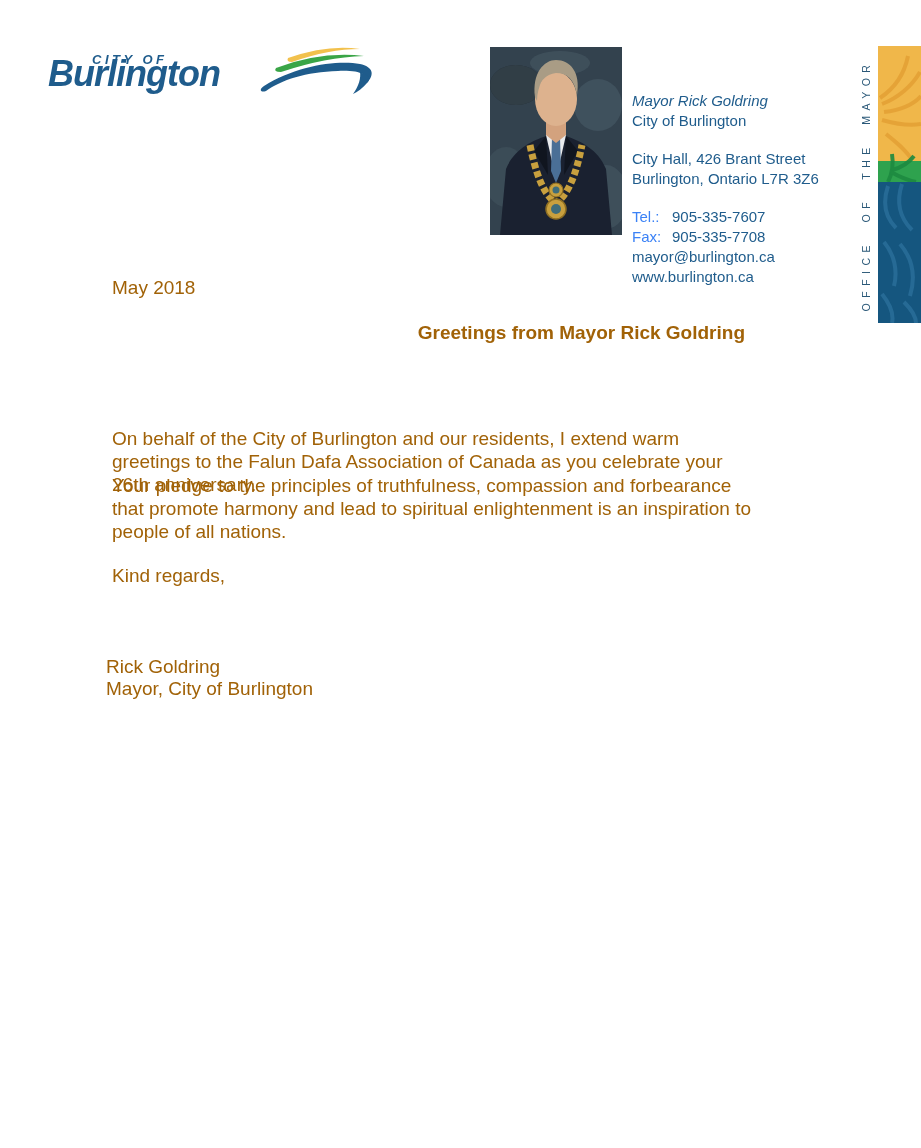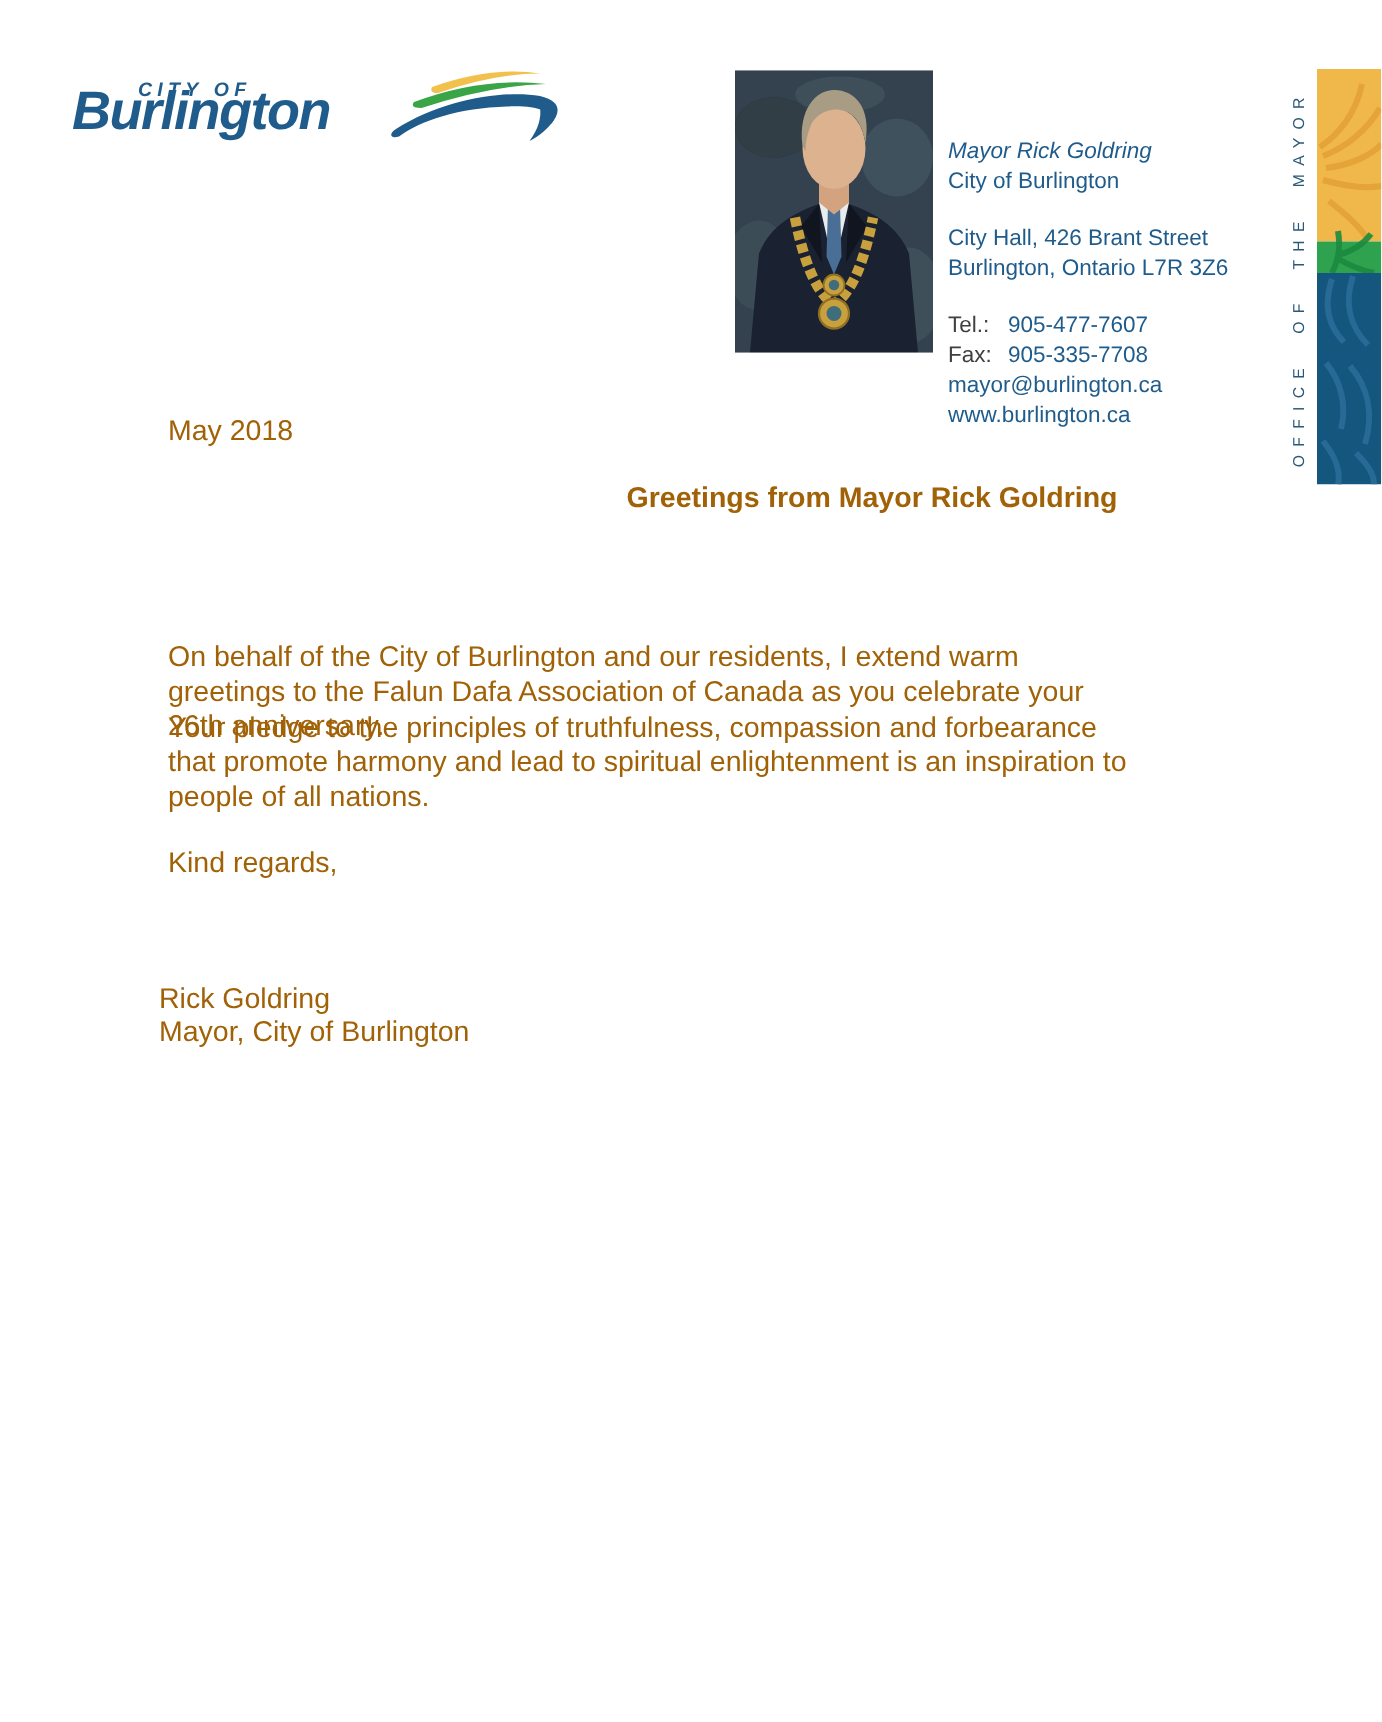--- a/index.html
+++ b/index.html
@@ -25,21 +25,21 @@
   
   .photo {
     position:absolute; left:490px; top:47px; width:132px; height:188px;
     background:#33424e; overflow:hidden;
   }
 
   
   .contact { position:absolute; left:632px; top:44px; width:230px; color:#1f5c8c; font-size:15px; line-height:20px;margin-top:47px; }
   .contact .name { font-style:italic; }
   .contact .grp { margin-bottom:18px; }
-  .contact .lbl { display:inline-block; width:40px; color:#404040; }
+  .contact .lbl { display:inline-block; width:40px; color:#3b82f6; }
 
   
   .vbanner-text {
     position:absolute; left:857px; top:328px; width:285px; height:18px;
     transform:rotate(-90deg); transform-origin:0 0;
     font-size:10.5px; letter-spacing:5.5px; word-spacing:9px;
     color:#2a5878; line-height:18px; text-align:center; white-space:nowrap;
   }
   .strip { position:absolute; left:878px; top:46px; width:43px; height:277px; }
 
@@ -104,21 +104,21 @@
   <div class="contact">
     <div class="grp">
       <div class="name">Mayor Rick Goldring</div>
       <div>City of Burlington</div>
     </div>
     <div class="grp">
       <div>City Hall, 426 Brant Street</div>
       <div>Burlington, Ontario L7R 3Z6</div>
     </div>
     <div class="grp">
-      <div><span class="lbl">Tel.:</span><span>905-477-7607</span></div>
+      <div><span class="lbl">Tel.:</span><span>905-335-7607</span></div>
       <div><span class="lbl">Fax:</span><span>905-335-7708</span></div>
       <div>mayor@burlington.ca</div>
       <div>www.burlington.ca</div>
     </div>
   </div>
 
   <div class="vbanner-text">OFFICE OF THE MAYOR</div>
   <div class="strip">
     <svg width="43" height="277" viewBox="0 0 43 277">
       <rect x="0" y="0" width="43" height="115" fill="#f0b74a"></rect>

